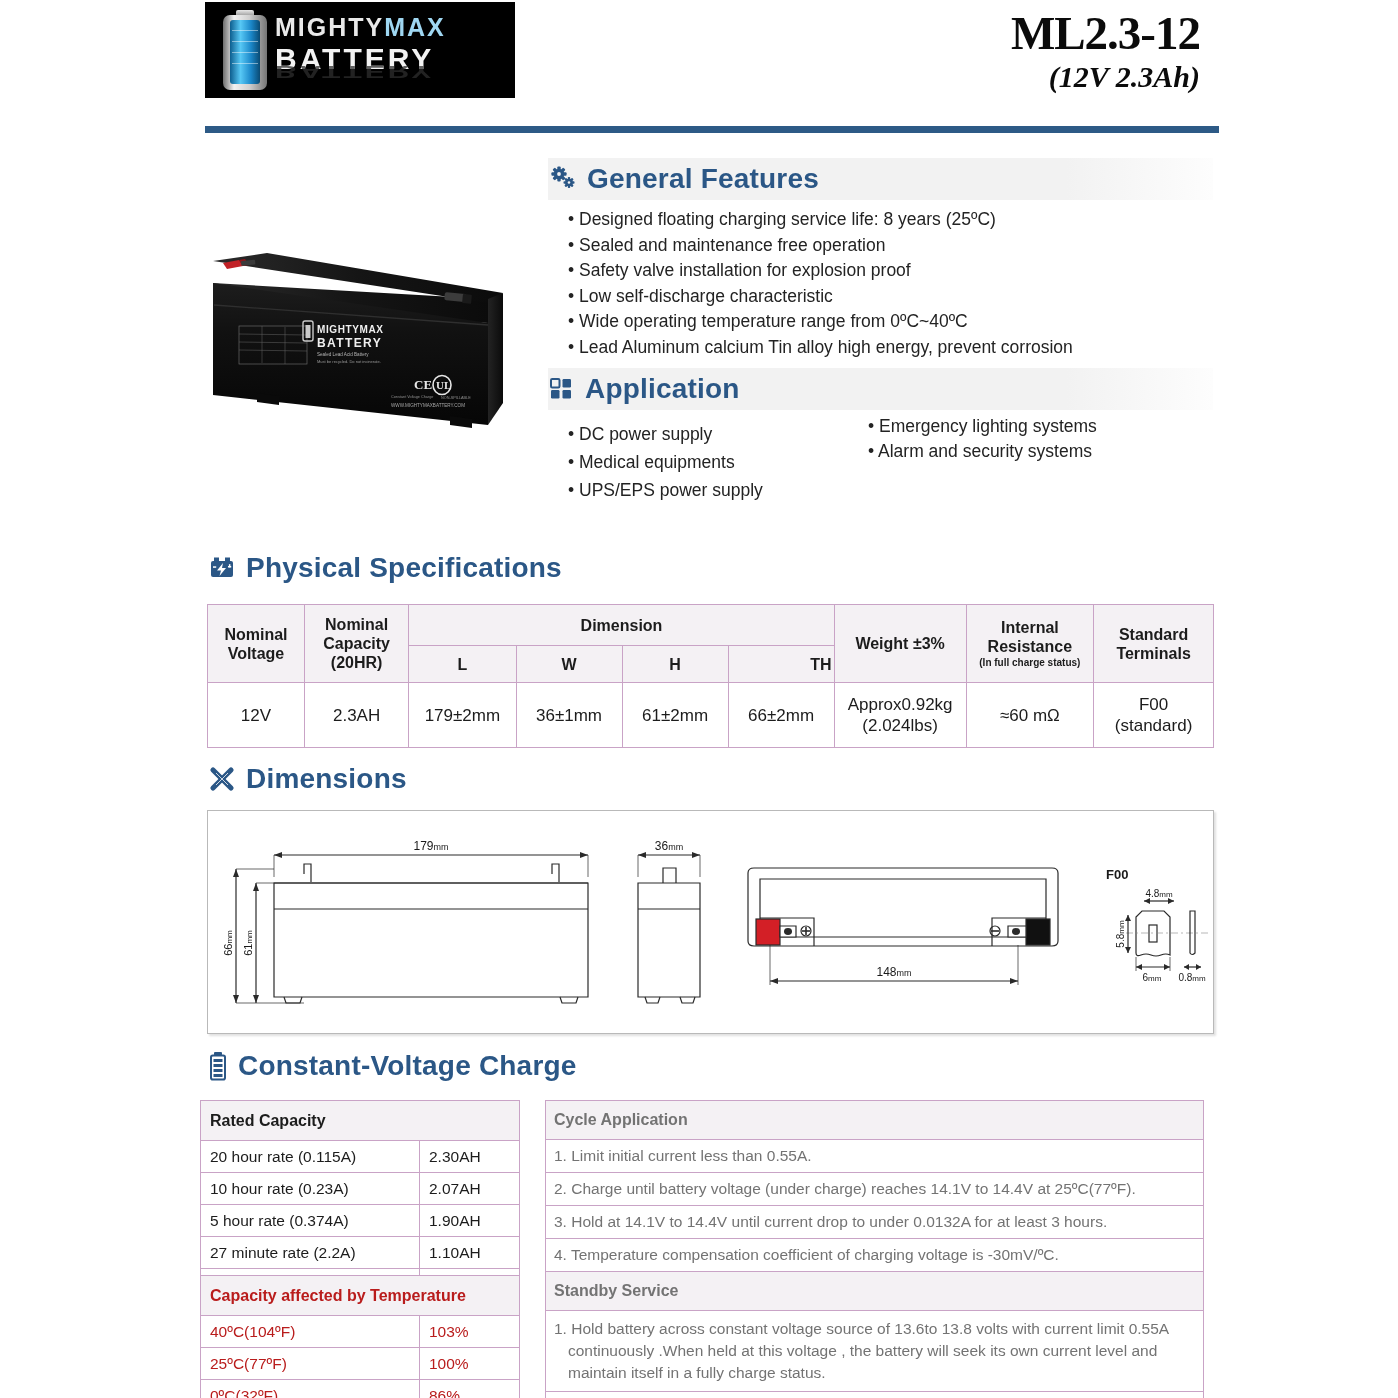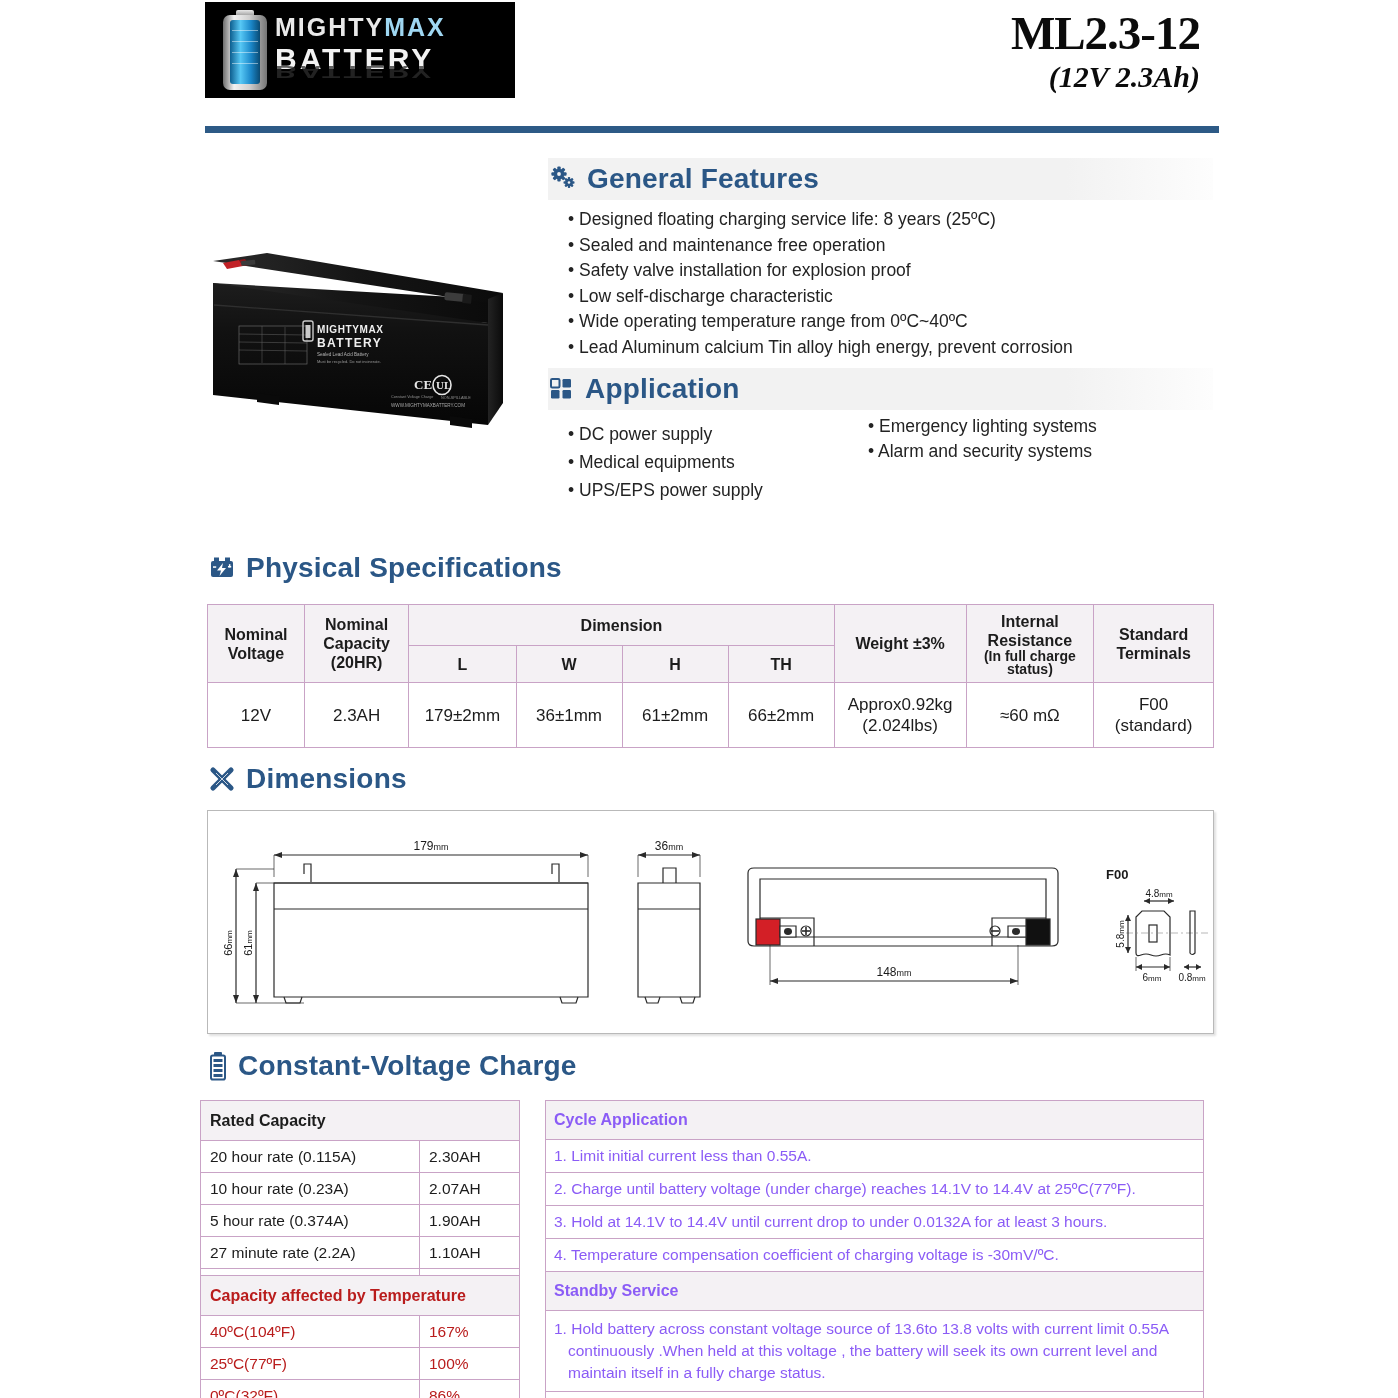--- a/index.html
+++ b/index.html
@@ -90,21 +90,21 @@
 
   
   table{border-collapse:collapse;}
   .spec-tbl{position:absolute;left:207px;top:604px;width:1007px;
     font-size:16px;color:#1c1c1c;}
   .spec-tbl td,.spec-tbl th{
     border:1px solid #c9a3c6;text-align:center;vertical-align:middle;
     padding:3px 2px;
   }
   .spec-tbl th{background:#f4f1f4;font-weight:700;font-size:16px;line-height:19px;}
-  .spec-tbl .sm{font-size:14px;font-weight:700;display:block;line-height:13px;}
+  .spec-tbl .sm{font-size:10px;font-weight:700;display:block;line-height:13px;}
   .spec-tbl td{height:58px;font-size:17px;background:#fff;line-height:21px;}
 
   
   .dim-box{
     position:absolute;left:207px;top:810px;width:1005px;height:222px;
     border:1px solid #b9b9b9;background:#fff;
     box-shadow:2px 2px 2px rgba(0,0,0,.12);
   }
 
   
@@ -112,21 +112,21 @@
   .cap-tbl td{border:1px solid #c9a3c6;padding:5px 9px;background:#fff;color:#1c1c1c;
     font-size:15.5px;height:21px;margin-left:10px;}
   .cap-tbl .hd{background:#f4f1f4;font-weight:700;font-size:16px;padding:9px;}
 
   .temp-tbl{position:absolute;left:200px;top:1275px;width:320px;font-size:15.5px;}
   .temp-tbl td{border:1px solid #c9a3c6;padding:5px 9px;background:#fff;color:#b91c1c;
     font-size:15.5px;height:21px;}
   .temp-tbl .hd{background:#f4f1f4;font-weight:700;font-size:16px;padding:9px;}
 
   .cyc-tbl{position:absolute;left:545px;top:1100px;width:659px;font-size:15.5px;}
-  .cyc-tbl td{border:1px solid #c9a3c6;padding:5px 8px;background:#fff;color:#8b5cf6;
+  .cyc-tbl td{border:1px solid #c9a3c6;padding:5px 8px;background:#fff;color:#737373;
     font-size:15.5px;line-height:22px;}
   .cyc-tbl .hd{background:#f4f1f4;font-weight:700;font-size:16px;padding:8px;}
   .cyc-tbl .ind{padding-left:22px;text-indent:-14px;}
 </style>
 </head>
 <body>
 
 <div class="page">
 
   <div class="logo-box">
@@ -308,21 +308,21 @@
       </th>
       <th rowspan="2" style="width:120px;">
         <span>Standard</span><br>
         <span>Terminals</span>
       </th>
     </tr>
     <tr>
       <th style="width:106px;height:30px;">L</th>
       <th style="width:106px;">W</th>
       <th style="width:106px;">H</th>
-      <th style="width:106px;">TH</th>
+      <th style="width:106px;text-align:right;">TH</th>
     </tr>
     <tr>
       <td>12V</td>
       <td>2.3AH</td>
       <td>179±2mm</td>
       <td>36±1mm</td>
       <td>61±2mm</td>
       <td>66±2mm</td>
       <td>
         <span>Approx0.92kg</span><br>
@@ -501,21 +501,21 @@
   </tbody>
     </table>
 
   <table class="temp-tbl">
     <tbody>
         <tr>
       <td class="hd" colspan="2">Capacity affected by Temperature</td>
     </tr>
     <tr>
       <td style="width:200px;">40ºC(104ºF)</td>
-      <td>167%</td>
+      <td>103%</td>
     </tr>
     <tr>
       <td>25ºC(77ºF)</td>
       <td>100%</td>
     </tr>
     <tr>
       <td>0ºC(32ºF)</td>
       <td>86%</td>
     </tr>
   </tbody>

